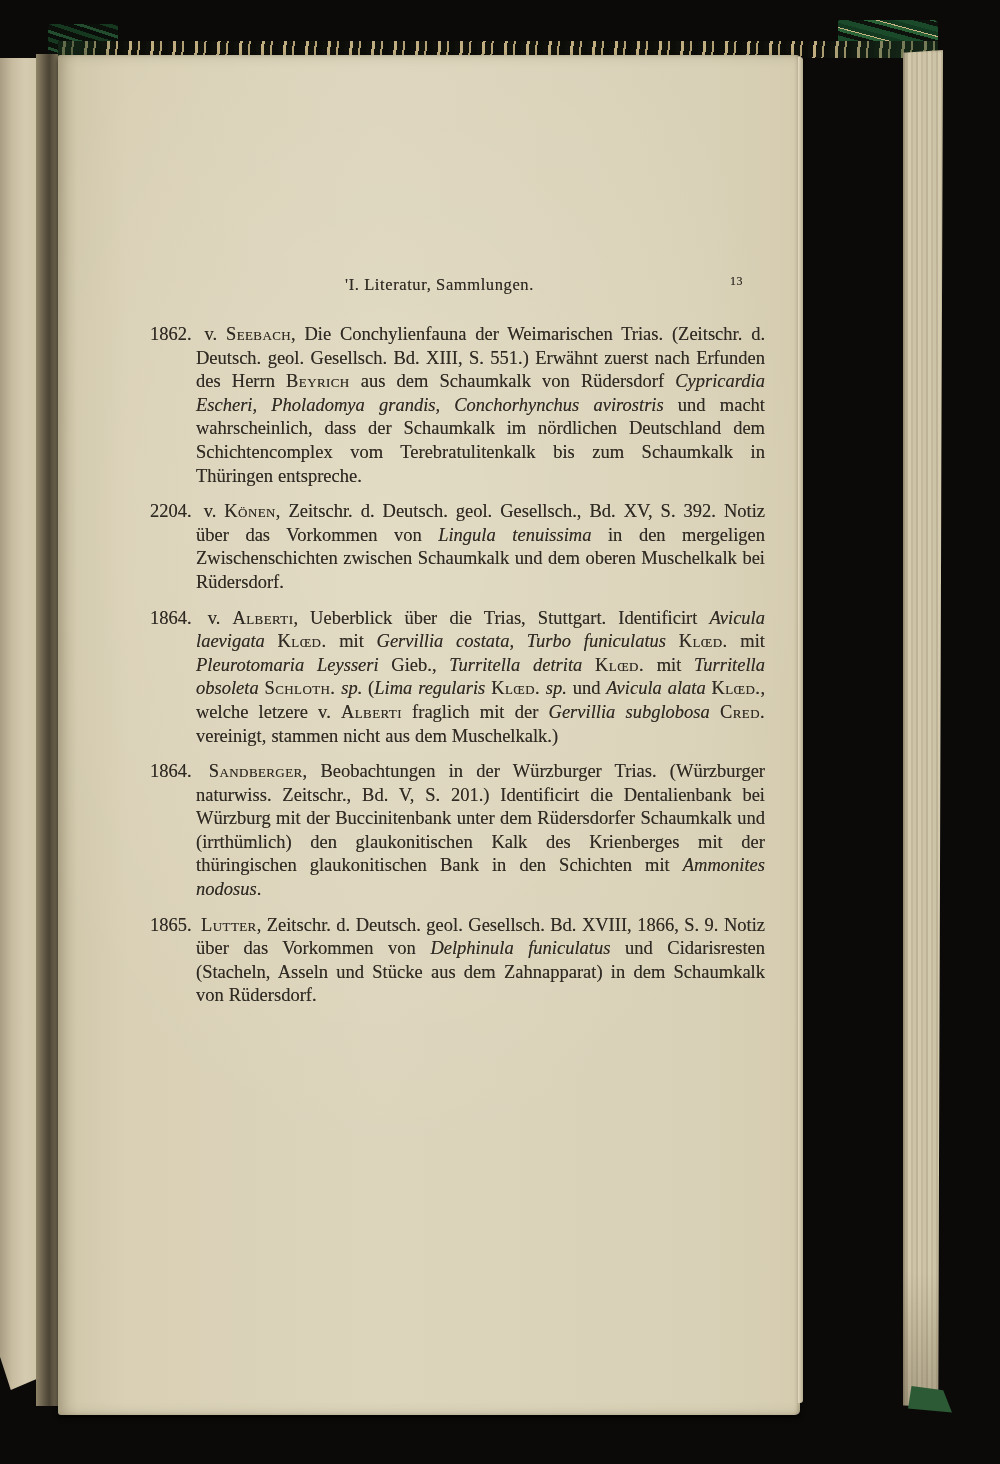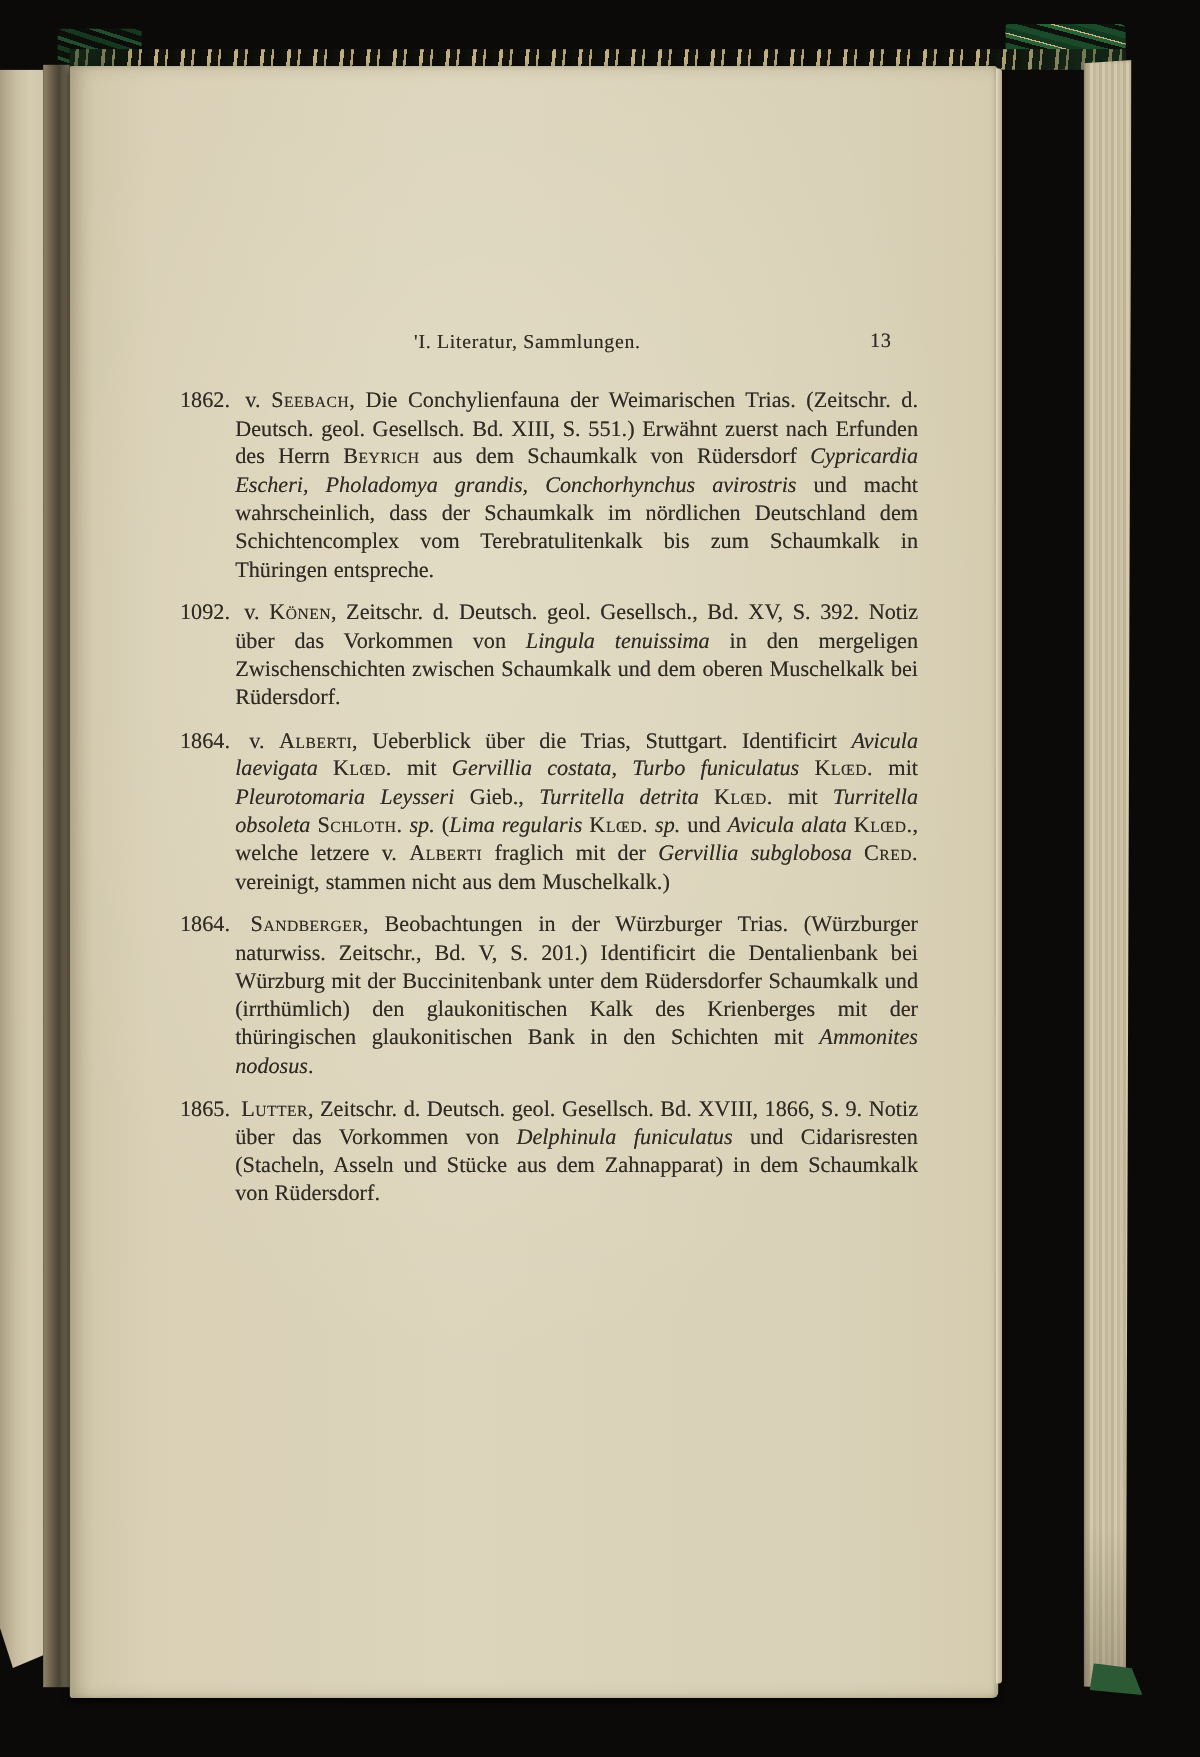--- a/index.html
+++ b/index.html
@@ -64,21 +64,20 @@
     position: absolute; left: 58px; top: 55px; width: 742px; height: 1360px;
     background:
       radial-gradient(ellipse 600px 900px at 45% 35%, rgba(255,252,238,.20), rgba(0,0,0,0) 70%),
       linear-gradient(to right, #c3b89b 0, #d2c9ad 20px, #d9d0b6 70px, #dcd4bb 320px, #d9d1b7 650px, #d5ccb0 100%);
     border-radius: 2px 4px 5px 3px;
     box-shadow:
       inset 5px 0 12px rgba(95,85,62,.28),
       inset -3px 0 3px rgba(130,118,88,.35),
       0 3px 5px rgba(0,0,0,.7);
     z-index: 2;
-    padding-left: 32px;
   }
   .page-right-face {
     position: absolute; right: -3px; top: 2px; width: 5px; height: 99%;
     background: linear-gradient(to right, #e3dbc3, #b5aa8c);
     border-radius: 0 3px 3px 0;
   }
 
   .text-area {
     position: absolute; left: 92px; top: 220px; width: 615px;
     color: #2f2a23;
@@ -87,21 +86,21 @@
   .running-head {
     position: relative; height: 22px;
     font-size: 16.5px; letter-spacing: 0.6px;
   }
   .running-title {
     display: block; text-align: center;
     transform: translateX(-18px);
   }
   .folio {
     position: absolute; right: 22px; top: -1px;
-    font-size: 17px; letter-spacing: 0.5px;
+    font-size: 12px; letter-spacing: 0.5px;
   }
   .entries { margin-top: 26px; }
   .entry {
     font-size: 18.5px;
     line-height: 23.6px;
     text-align: justify;
     padding-left: 46px;
     text-indent: -46px;
     margin-bottom: 12px;
     word-spacing: 0.4px;
@@ -124,20 +123,20 @@
 
   <div class="page">
     <div class="page-right-face"></div>
     <div class="text-area">
       <div class="running-head">
         <span class="running-title">'I. Literatur, Sammlungen.</span>
         <span class="folio">13</span>
       </div>
       <div class="entries">
           <div class="entry"><span class="year">1862. </span><span>v. </span><span class="sc">Seebach</span><span>, Die Conchylienfauna der Weimarischen Trias. (Zeitschr. d. Deutsch. geol. Gesellsch. Bd. XIII, S. 551.) Erwähnt zuerst nach Erfunden des Herrn </span><span class="sc">Beyrich</span><span> aus dem Schaumkalk von Rüdersdorf </span><span class="i">Cypricardia Escheri, Pholadomya grandis, Conchorhynchus avirostris</span><span> und macht wahrscheinlich, dass der Schaumkalk im nördlichen Deutschland dem Schichtencomplex vom Terebratulitenkalk bis zum Schaumkalk in Thüringen entspreche.</span></div>
-          <div class="entry"><span class="year">1092. </span><span>v. </span><span class="sc">Könen</span><span>, Zeitschr. d. Deutsch. geol. Gesellsch., Bd. XV, S. 392. Notiz über das Vorkommen von </span><span class="i">Lingula tenuissima</span><span> in den mergeligen Zwischenschichten zwischen Schaumkalk und dem oberen Muschelkalk bei Rüdersdorf.</span></div>
+          <div class="entry"><span class="year">2204. </span><span>v. </span><span class="sc">Könen</span><span>, Zeitschr. d. Deutsch. geol. Gesellsch., Bd. XV, S. 392. Notiz über das Vorkommen von </span><span class="i">Lingula tenuissima</span><span> in den mergeligen Zwischenschichten zwischen Schaumkalk und dem oberen Muschelkalk bei Rüdersdorf.</span></div>
           <div class="entry"><span class="year">1864. </span><span>v. </span><span class="sc">Alberti</span><span>, Ueberblick über die Trias, Stuttgart. Identificirt </span><span class="i">Avicula laevigata</span><span> </span><span class="sc">Klœd.</span><span> mit </span><span class="i">Gervillia costata, Turbo funiculatus</span><span> </span><span class="sc">Klœd.</span><span> mit </span><span class="i">Pleurotomaria Leysseri</span><span> Gieb., </span><span class="i">Turritella detrita</span><span> </span><span class="sc">Klœd.</span><span> mit </span><span class="i">Turritella obsoleta</span><span> </span><span class="sc">Schloth.</span><span> </span><span class="i">sp.</span><span> (</span><span class="i">Lima regularis</span><span> </span><span class="sc">Klœd.</span><span> </span><span class="i">sp.</span><span> und </span><span class="i">Avicula alata</span><span> </span><span class="sc">Klœd.</span><span>, welche letzere v. </span><span class="sc">Alberti</span><span> fraglich mit der </span><span class="i">Gervillia subglobosa</span><span> </span><span class="sc">Cred.</span><span> vereinigt, stammen nicht aus dem Muschelkalk.)</span></div>
           <div class="entry"><span class="year">1864. </span><span class="sc">Sandberger</span><span>, Beobachtungen in der Würzburger Trias. (Würzburger naturwiss. Zeitschr., Bd. V, S. 201.) Identificirt die Dentalienbank bei Würzburg mit der Buccinitenbank unter dem Rüdersdorfer Schaumkalk und (irrthümlich) den glaukonitischen Kalk des Krienberges mit der thüringischen glaukonitischen Bank in den Schichten mit </span><span class="i">Ammonites nodosus</span><span>.</span></div>
           <div class="entry"><span class="year">1865. </span><span class="sc">Lutter</span><span>, Zeitschr. d. Deutsch. geol. Gesellsch. Bd. XVIII, 1866, S. 9. Notiz über das Vorkommen von </span><span class="i">Delphinula funiculatus</span><span> und Cidarisresten (Stacheln, Asseln und Stücke aus dem Zahnapparat) in dem Schaumkalk von Rüdersdorf.</span></div>
         </div>
     </div>
   </div>
 </div>
 
 </body></html>

